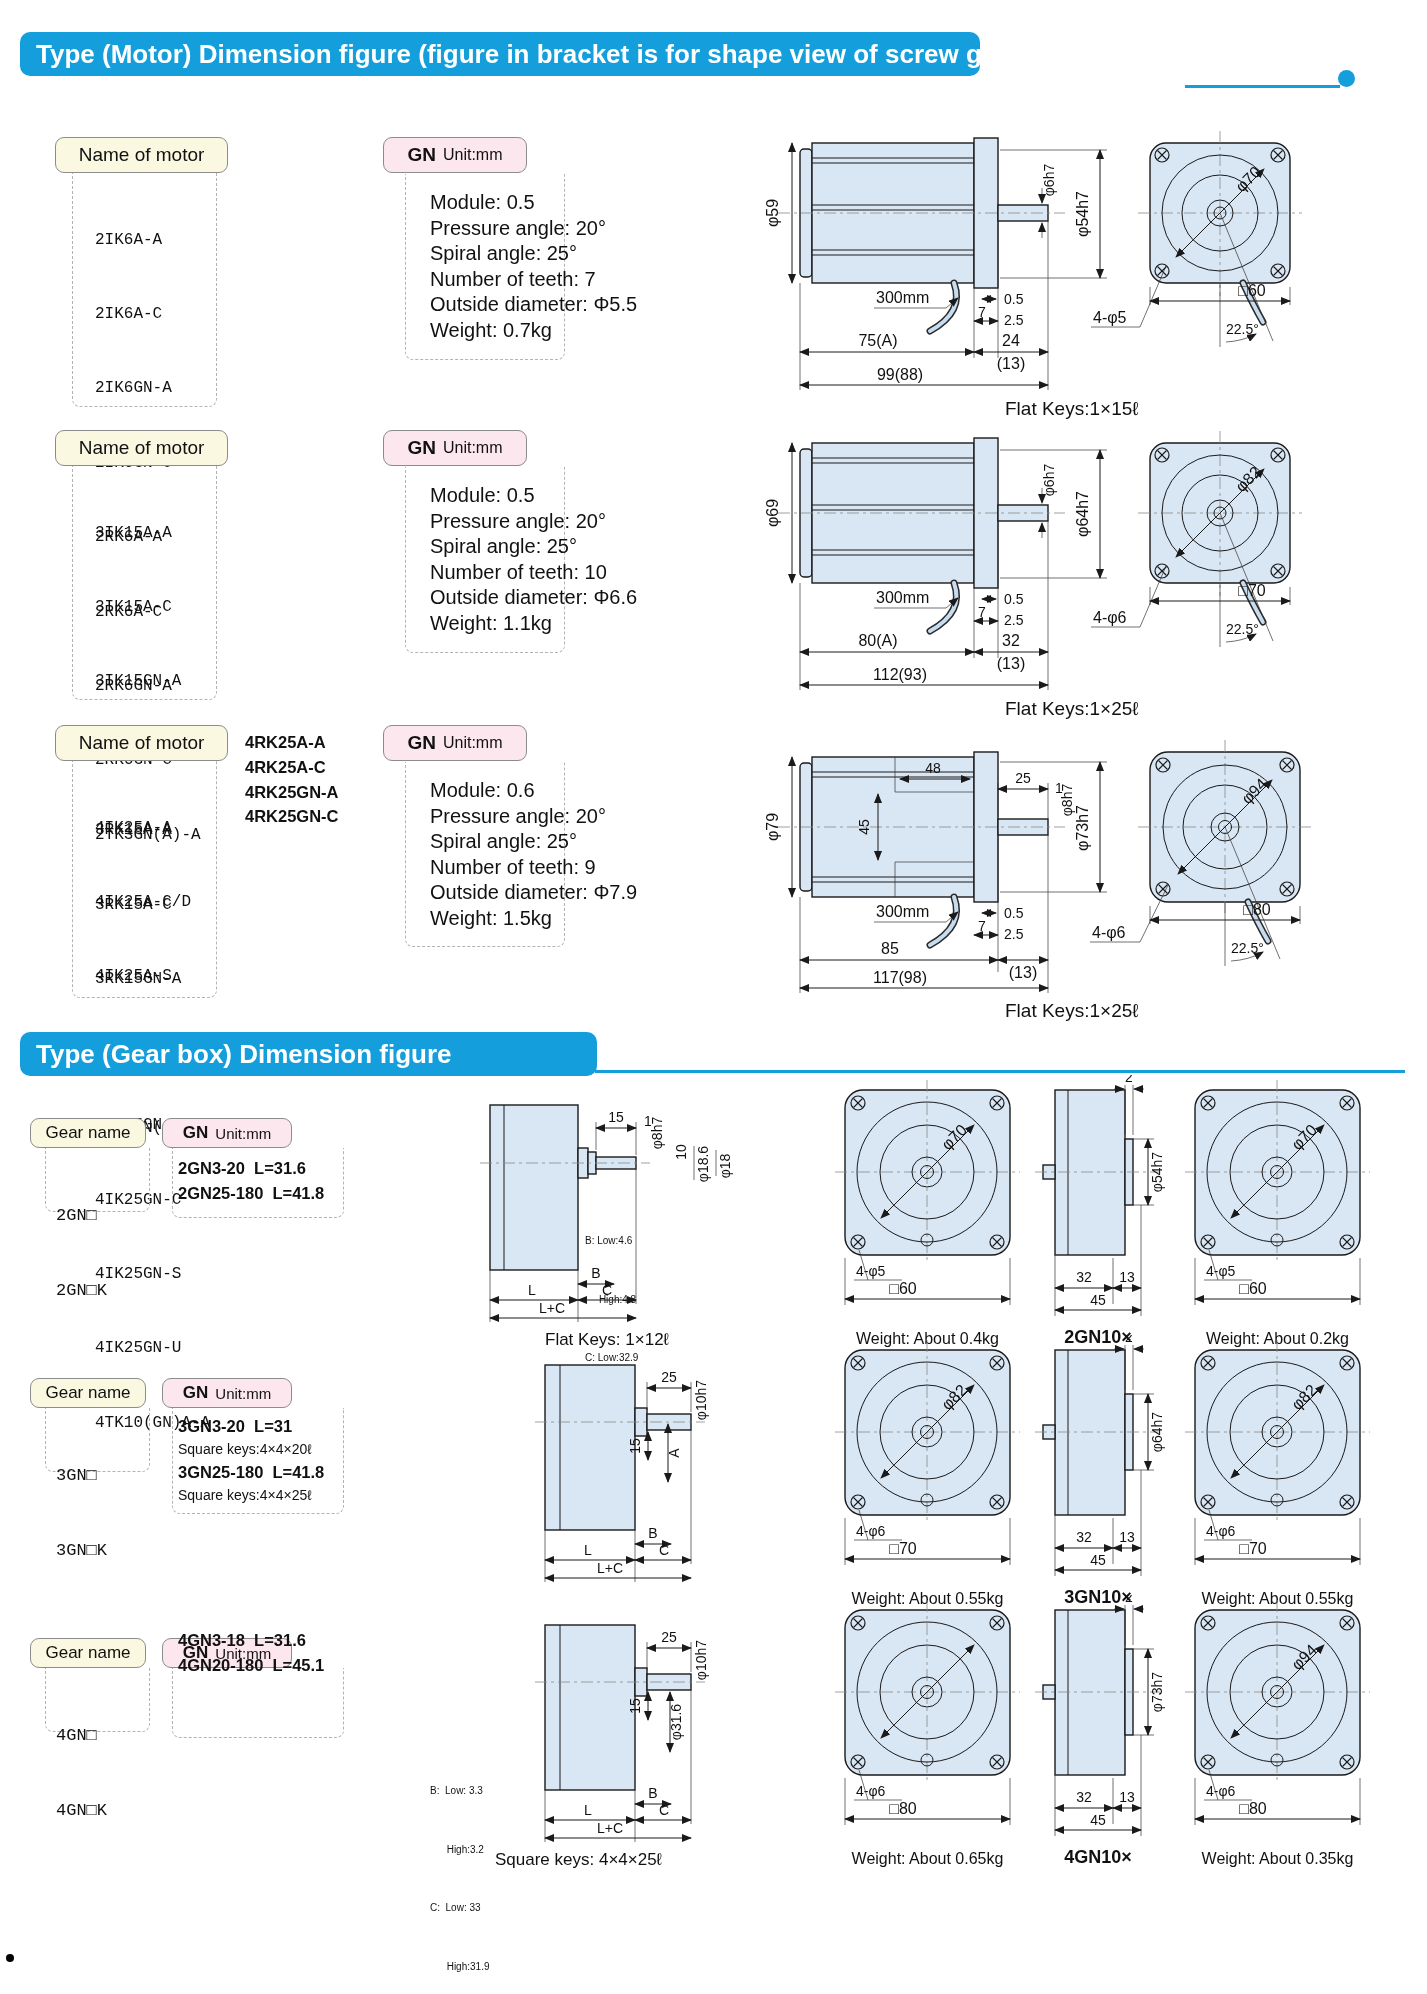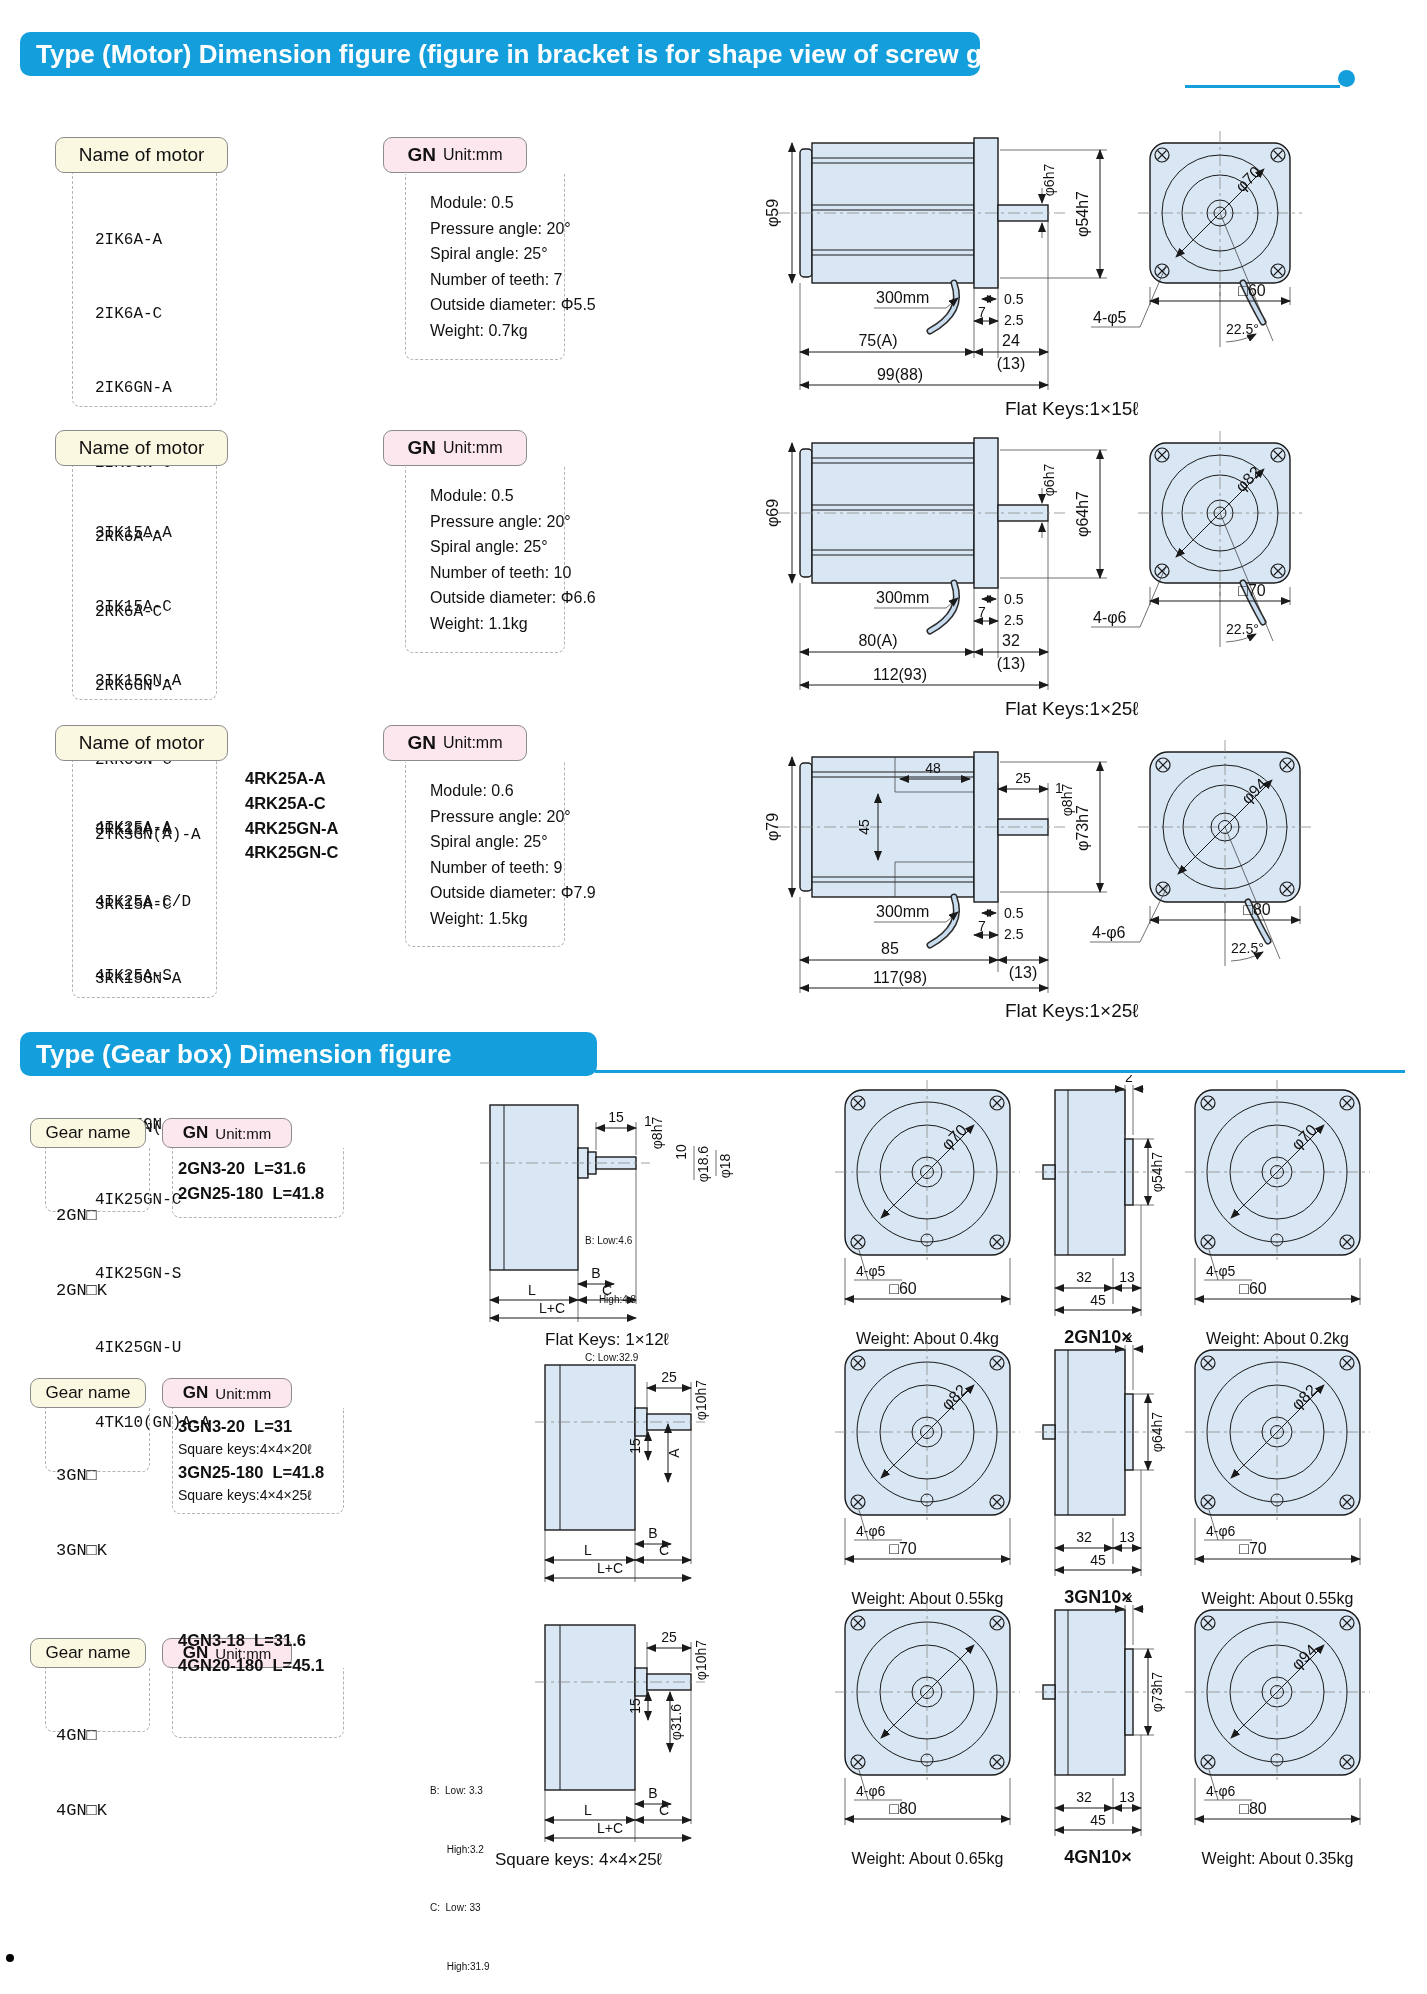--- a/index.html
+++ b/index.html
@@ -9,21 +9,21 @@
 .banner{background:var(--accent,#149fdc);color:#fff;font-weight:bold;font-size:26px;border-radius:10px;line-height:44px;padding-left:16px;height:44px;white-space:nowrap}
 .hline{background:var(--accent,#149fdc);height:3px}
 .hdot{background:var(--accent,#149fdc);border-radius:50%;width:17px;height:17px}
 .tagbox{border:1.6px solid #8c8c8c;border-radius:9px;font-size:19px;display:flex;align-items:center;justify-content:center;background:var(--namebox,#fbf8e1)}
 .gnbox{background:var(--gnbox,#fde7ef)}
 .gnbox .g1{font-weight:bold;font-size:19px;margin-right:7px}
 .gnbox .g2{font-size:16px}
 .dashedbox{border:1.6px dashed #b3b3b3;border-top:none;border-radius:0 0 8px 8px}
 .monolist{font-family:"Liberation Mono","DejaVu Sans Mono",monospace;font-size:16px;line-height:24.8px;white-space:pre}
 .sanslist{font-size:16.5px;font-weight:bold;line-height:24.8px}
-.speclist{font-size:16px;line-height:25.5px}
+.speclist{font-size:20px;line-height:25.5px}
 .notes{font-size:10px;line-height:19.5px;white-space:pre}
 .cap16{font-size:16px}
 .cap17{font-size:17px}
 .cap19{font-size:19px}
 .gnx{font-size:18px;font-weight:bold}
 .gn-lines .big{font-size:16.5px;font-weight:bold;line-height:25px;white-space:pre}
 .gn-lines .small{font-size:14px;line-height:21px;white-space:pre}
 .ctr{text-align:center}
 svg text{font-family:"Liberation Sans",sans-serif;font-size:16px;fill:#111}
 svg text.s{font-size:14px}
@@ -274,21 +274,21 @@
     <div>4IK25A-A</div>
     <div>4IK25A-C/D</div>
     <div>4IK25A-S</div>
     <div>4IK25A-U</div>
     <div>4IK25GN-A</div>
     <div>4IK25GN-C</div>
     <div>4IK25GN-S</div>
     <div>4IK25GN-U</div>
     <div>4TK10(GN)A-A</div>
   </div>
-  <div class="abs sanslist" style="left:245px;top:766px">
+  <div class="abs sanslist" style="left:245px;top:730px">
     <div>4RK25A-A</div>
     <div>4RK25A-C</div>
     <div>4RK25GN-A</div>
     <div>4RK25GN-C</div>
   </div>
   <div class="abs tagbox gnbox" style="left:383px;top:725px;width:144px;height:36px">
       <span class="g1">GN</span>
       <span class="g2">Unit:mm</span>
     </div>
   <div class="abs dashedbox" style="left:405px;top:762px;width:160px;height:185px"></div>

